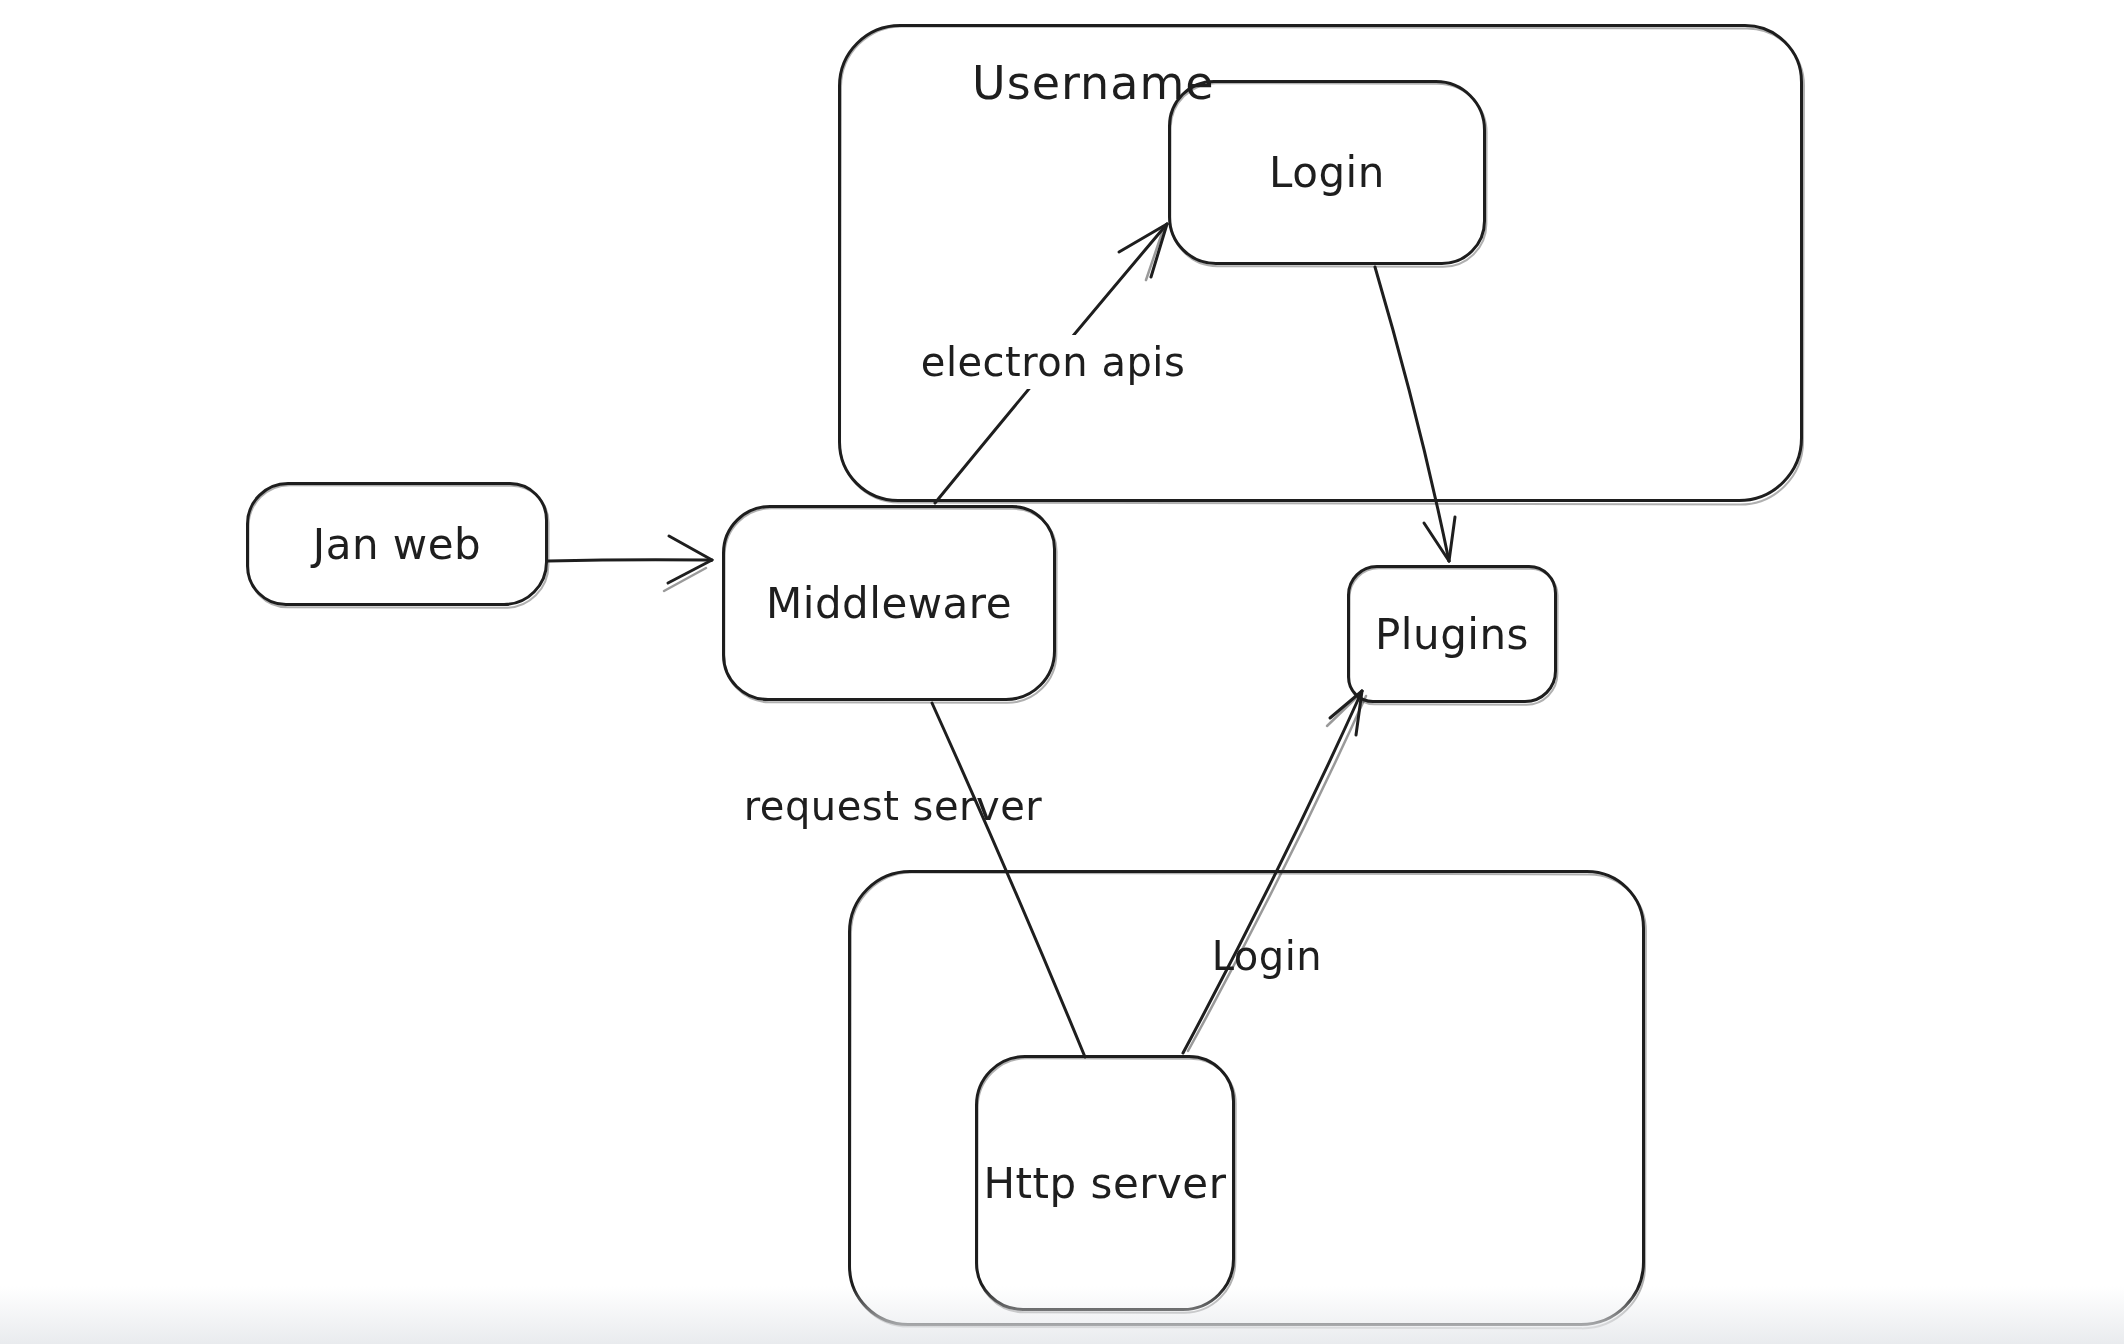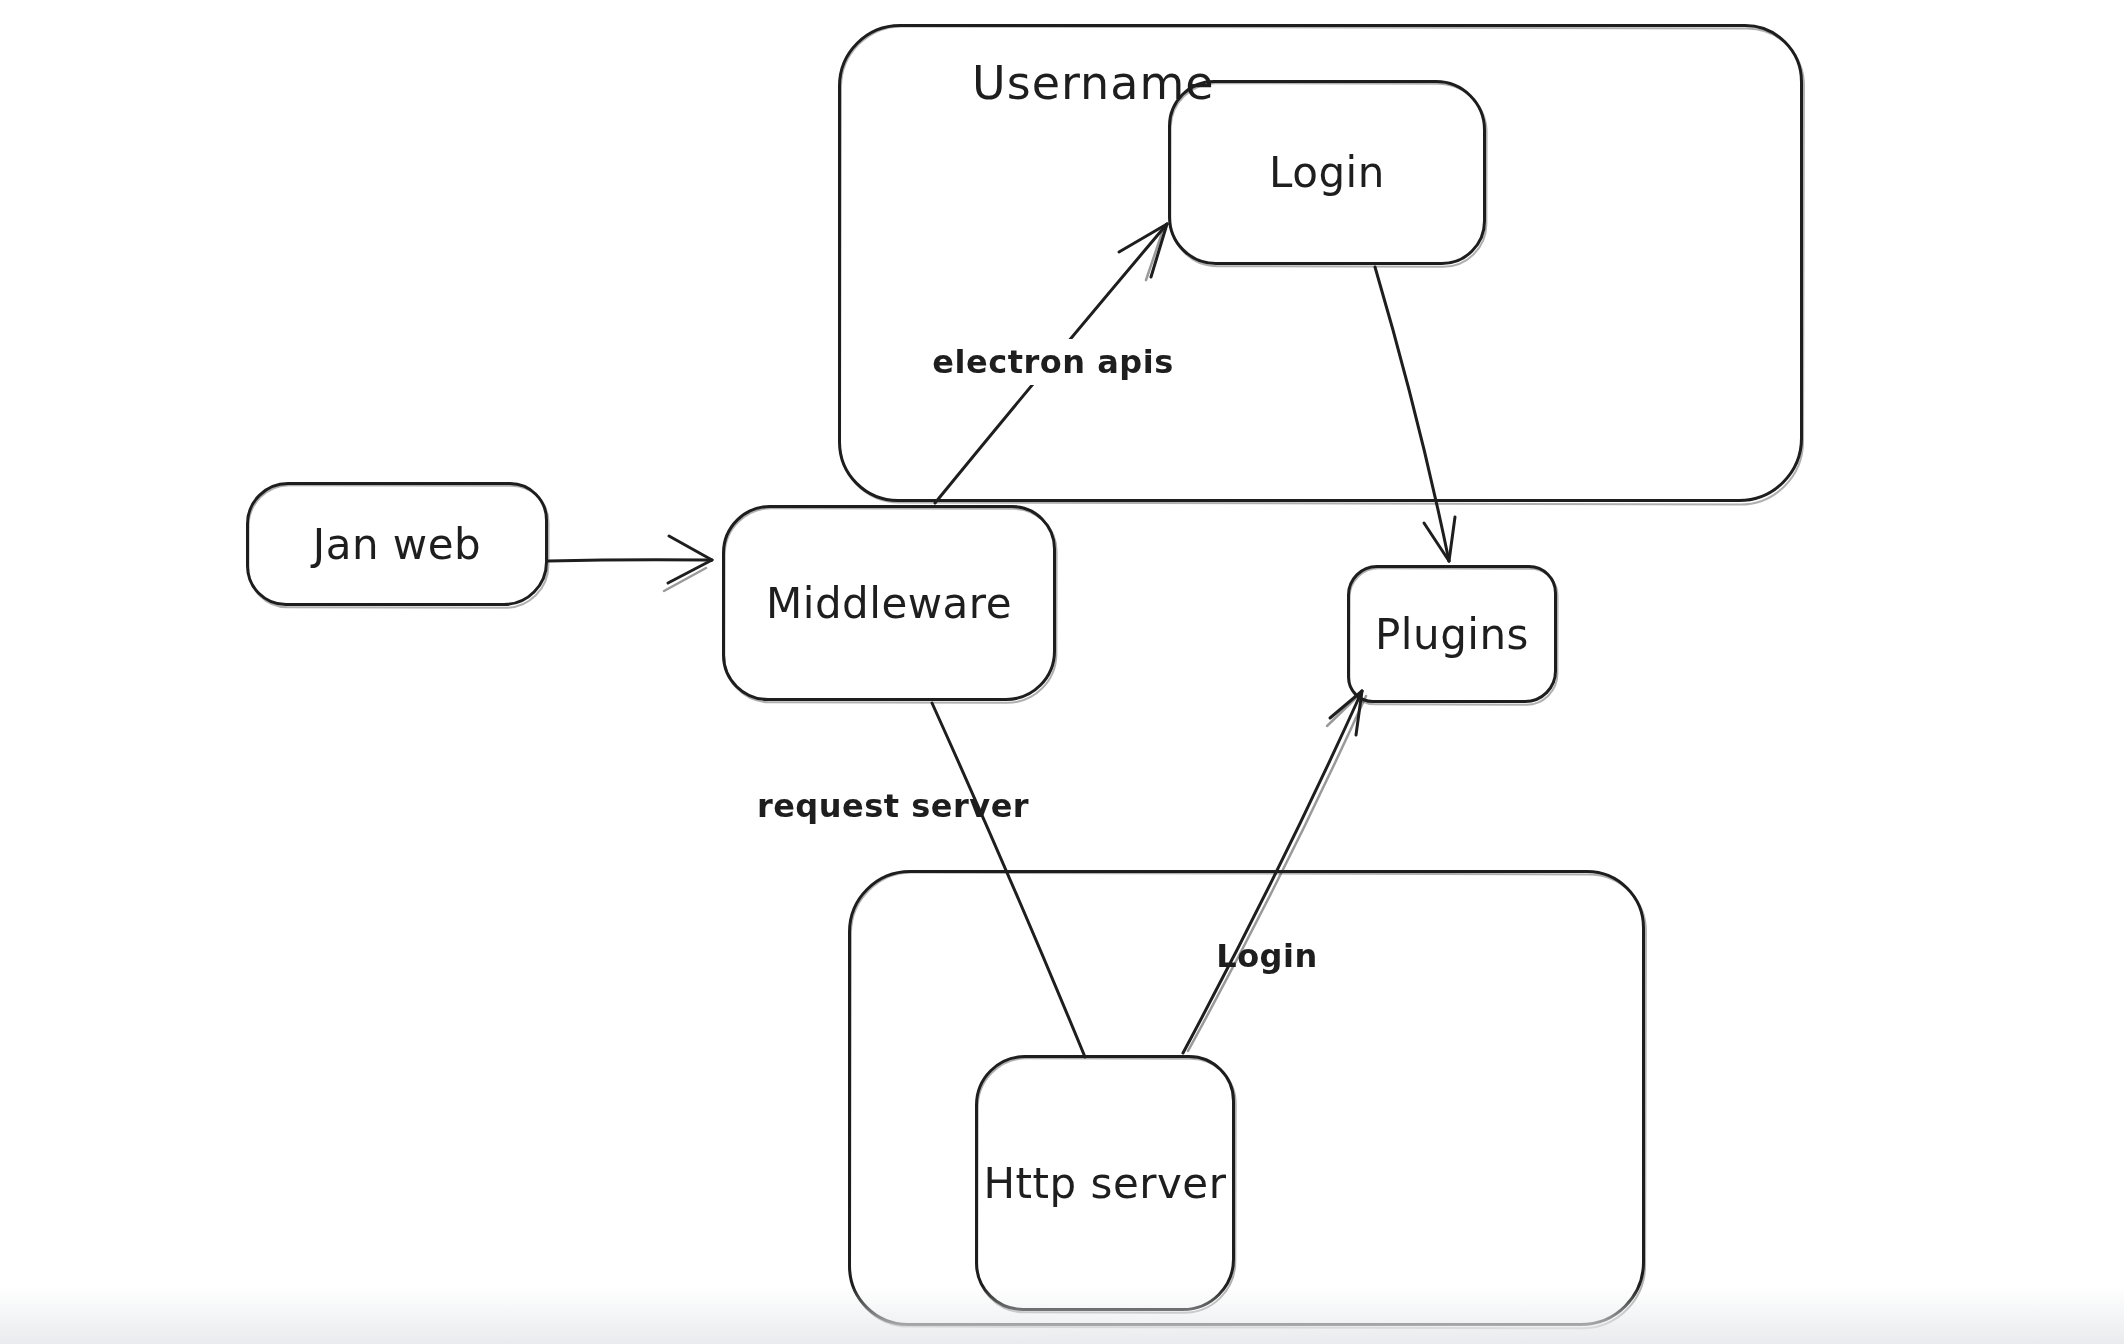--- a/index.html
+++ b/index.html
@@ -40,25 +40,24 @@
     white-space: nowrap;
   }
   .container-label {
     position: absolute;
     font-size: 46px;
     letter-spacing: 1px;
     white-space: nowrap;
   }
   .edge-label {
     position: absolute;
-    font-size: 32px;
+    font-size: 40px;
     letter-spacing: 0.5px;
     white-space: nowrap;
     transform: translate(-50%, -50%);
-    font-weight: bold;
   }
   .edge-label.masked { background: #ffffff; padding: 4px 10px; }
   .annotation {
     position: absolute;
     font-size: 42px;
     line-height: 58px;
     letter-spacing: 0.3px;
     white-space: nowrap;
   }
   .edges-layer { position: absolute; left: 0; top: 0; pointer-events: none; }

